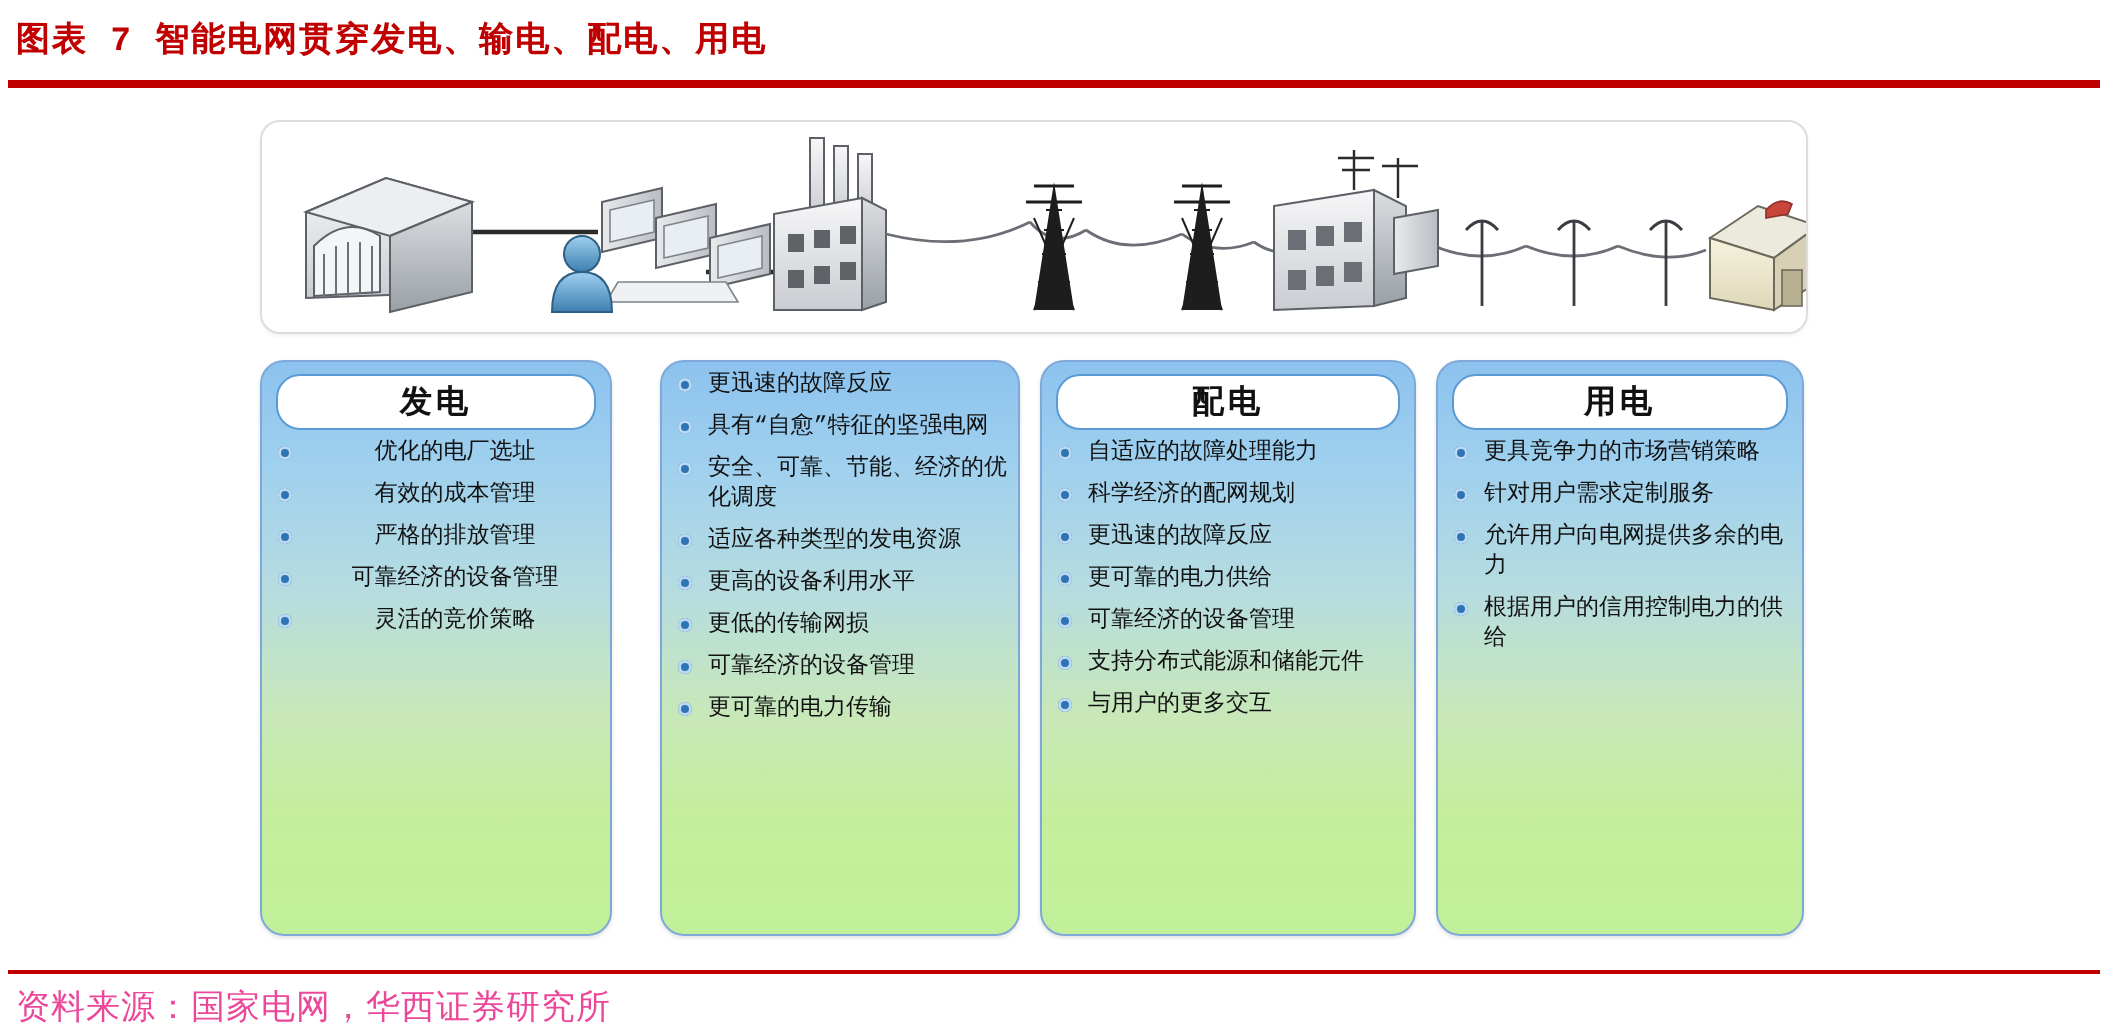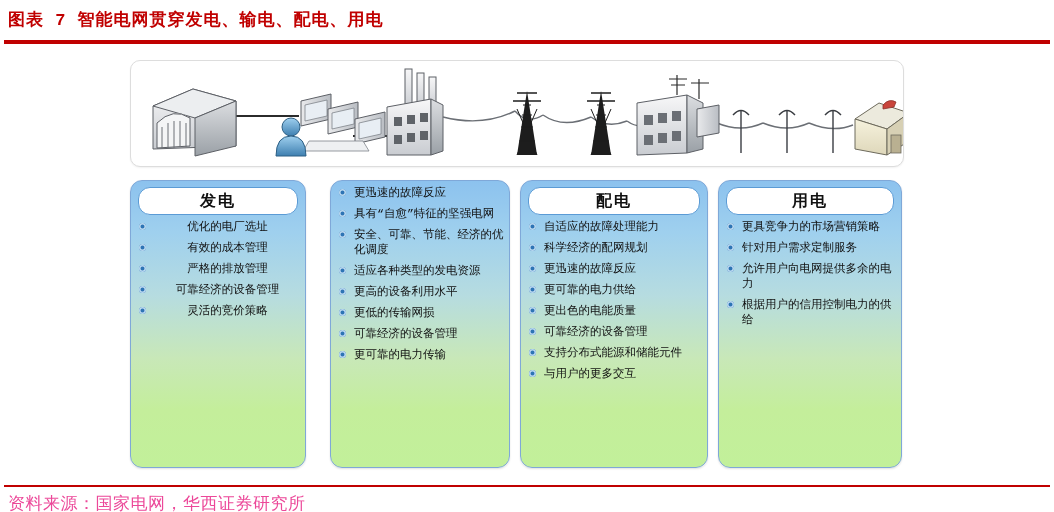--- a/index.html
+++ b/index.html
@@ -280,21 +280,20 @@
 
   <div class="card c2">
     <div class="card-head">
       <span class="card-head-text">配电</span>
     </div>
     <ul class="card-list">
       <li><span class="bullet"></span><span>自适应的故障处理能力</span></li>
       <li><span class="bullet"></span><span>科学经济的配网规划</span></li>
       <li><span class="bullet"></span><span>更迅速的故障反应</span></li>
       <li><span class="bullet"></span><span>更可靠的电力供给</span></li>
-      <li><span class="bullet"></span><span>更出色的电能质量</span></li>
       <li><span class="bullet"></span><span>可靠经济的设备管理</span></li>
       <li><span class="bullet"></span><span>支持分布式能源和储能元件</span></li>
       <li><span class="bullet"></span><span>与用户的更多交互</span></li>
     </ul>
   </div>
 
   <div class="card c3">
     <div class="card-head">
       <span class="card-head-text">用电</span>
     </div>

